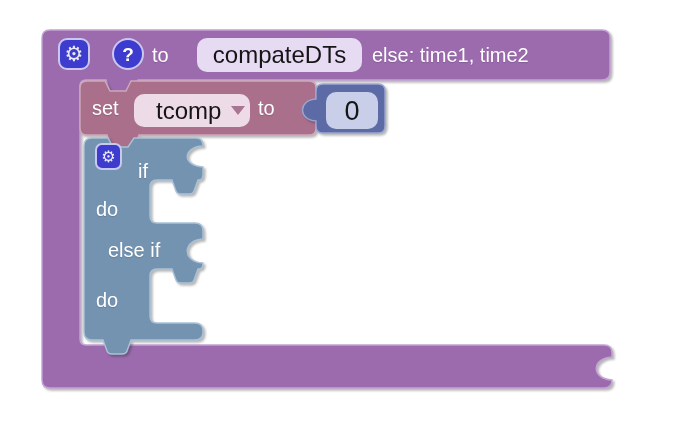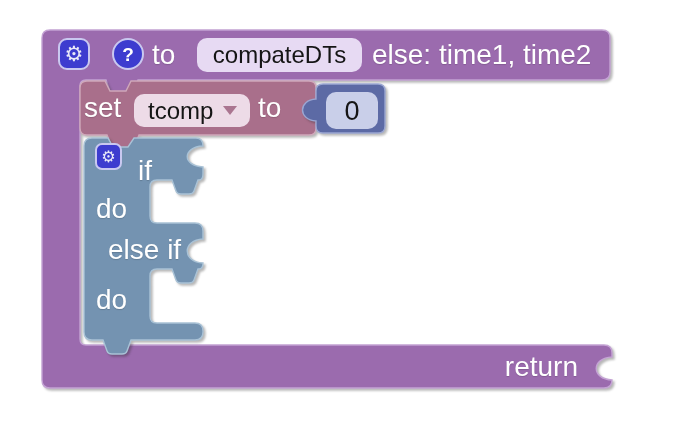--- a/index.html
+++ b/index.html
@@ -7,29 +7,29 @@
     position:relative;width:690px;height:429px;background:#fff;overflow:hidden;
     font-family:"Liberation Sans",sans-serif;
   }
   #blocks-canvas{position:absolute;left:0;top:0;}
   .block{stroke-width:1.4;filter:drop-shadow(2px 2.5px 0.8px rgba(40,40,40,0.33));}
   .proc{stroke:#c4a3d4;}
   .set{stroke:#cfa8ba;}
   .num{stroke:#9aa6d2;}
   .ifb{stroke:#a9c2d6;}
   .lbl{
-    position:absolute;font-size:28px;line-height:28px;color:#fff;white-space:nowrap;
+    position:absolute;font-size:20px;line-height:28px;color:#fff;white-space:nowrap;
     text-shadow:0 1px 1px rgba(0,0,0,0.15);
   }
   .field{
     position:absolute;display:flex;align-items:center;justify-content:center;
     color:#151515;font-size:24px;line-height:26px;
   }
   .name-field{background:#e7daf3;border-radius:10px;}
-  .dropdown{background:#eddbe7;border-radius:10px;justify-content:flex-start;padding:0 14px;box-sizing:border-box;}
+  .dropdown{background:#eddbe7;border-radius:10px;justify-content:flex-start;padding:0 22px;box-sizing:border-box;}
   .caret{width:0;height:0;border-left:7px solid transparent;border-right:7px solid transparent;
     border-top:9px solid #aa7590;margin-left:10px;}
   .num-field{background:#c9cfe9;border-radius:10px;font-size:27px;}
   .icon-btn{
     position:absolute;display:flex;align-items:center;justify-content:center;
     background:#3d3ccf;border:2px solid #c9c8f0;box-sizing:border-box;cursor:pointer;
   }
   .gear-glyph{font-family:"DejaVu Sans",sans-serif;color:#e9e9f8;line-height:1;}
   .q-glyph{color:#fff;font-weight:bold;font-size:19px;line-height:1;}
   .rt{text-align:right;}
@@ -83,31 +83,30 @@
   <div class="icon-btn" style="left:58px;top:38px;width:32px;height:32px;border-radius:9px;">
     <span class="gear-glyph" style="font-size:21px;">⚙</span>
   </div>
   <div class="icon-btn" style="left:112px;top:38px;width:32px;height:32px;border-radius:50%;">
     <span class="q-glyph">?</span>
   </div>
   <span class="lbl" style="left:152px;top:41px;">to</span>
   <div class="field name-field" style="left:197px;top:38px;width:165px;height:34px;">compateDTs</div>
   <span class="lbl" style="left:372px;top:41px;">else: time1, time2</span>
 
-  <span class="lbl" style="left:84px;top:94px;">set</span>
+  <span class="lbl" style="left:92px;top:94px;">set</span>
   <div class="field dropdown" style="left:134px;top:94px;width:116px;height:33px;">
     <span>tcomp</span>
     <span class="caret"></span>
   </div>
   <span class="lbl" style="left:258px;top:94px;">to</span>
   <div class="field num-field" style="left:326px;top:92px;width:52px;height:37px;">0</div>
 
   <div class="icon-btn" style="left:95px;top:143px;width:27px;height:27px;border-radius:7px;">
     <span class="gear-glyph" style="font-size:16px;">⚙</span>
   </div>
   <span class="lbl" style="left:138px;top:157px;">if</span>
   <span class="lbl" style="left:96px;top:195px;">do</span>
   <span class="lbl" style="left:108px;top:236px;">else if</span>
   <span class="lbl" style="left:96px;top:286px;">do</span>
 
-  <span class="lbl rt" style="left:470px;top:353px;width:108px;">return</span>
 
 </div>
 
 </body></html>

